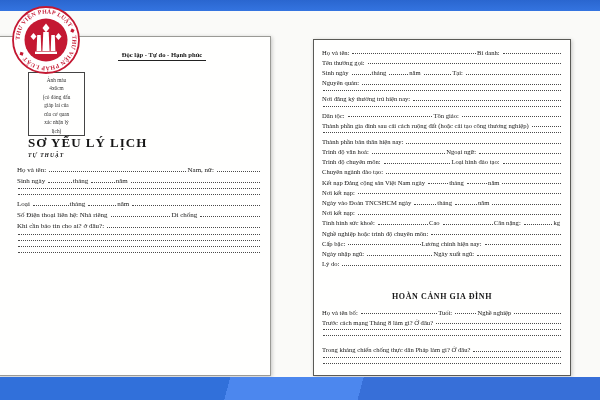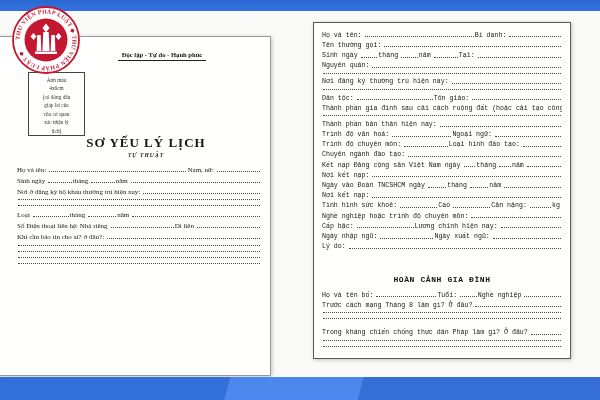--- a/index.html
+++ b/index.html
@@ -13,37 +13,37 @@
   .bar.top{top:0;height:11px;background:linear-gradient(180deg,#2a66cf,#3474e0);}
   .bar.bottom{
     top:377px;height:23px;
     background:linear-gradient(105deg,#3170da 38%,#4c87ee 38%,#4c87ee 60%,#376fd8 60%);
   }
   .page{
     position:absolute;background:#fffffe;border:1px solid #777;
     box-shadow:1px 1px 4px rgba(0,0,0,.22);box-sizing:border-box;
   }
   .page.left{left:-3px;top:36px;width:274px;height:340px;border-color:#9a9a96;}
-  .page.right{left:313px;top:22px;width:258px;height:337px;border-color:#5a5a56;font-family:Liberation Mono, monospace;}
+  .page.right{left:313px;top:39px;width:258px;height:337px;border-color:#5a5a56;}
 
   
   .logo{position:absolute;left:12px;top:6px;width:68px;height:68px;z-index:9;}
 
   
   .nat-header{position:absolute;left:62px;right:6px;top:5px;text-align:center;line-height:1.25;}
   .nat-header .l1{font-size:7px;font-weight:bold;letter-spacing:.2px;white-space:nowrap;}
   .nat-header .l2{display:inline-block;font-size:6.6px;font-weight:bold;
     border-bottom:1px solid #222;padding:0 4px 1px;margin-top:1px;white-space:nowrap;}
 
   .photo-box{
     position:absolute;left:30px;top:35px;width:57px;height:64px;
     border:1px solid #444;box-sizing:border-box;
     font-size:5.3px;line-height:1.6;text-align:center;padding-top:3px;color:#333;
   }
-  .title-block{position:absolute;left:30px;right:6px;top:98px;text-align:center;}
+  .title-block{position:absolute;left:30px;right:6px;top:98px;text-align:left;}
   .title-block .t1{font-size:13px;font-weight:bold;letter-spacing:1px;white-space:nowrap;}
   .title-block .t2{font-size:5.6px;font-weight:bold;font-style:italic;letter-spacing:1px;margin-top:1px;}
 
   
   .rows{position:absolute;box-sizing:border-box;}
   .rows.left-rows{left:19px;right:9px;top:126px;font-size:7px;}
   .rows.right-rows{left:8px;right:8px;top:6px;font-size:6.6px;}
   .frow{display:flex;align-items:flex-end;height:11px;overflow:hidden;}
   .right-rows .frow{height:10.2px;}
   .frow.dotsonly{height:6.2px;}
@@ -92,42 +92,38 @@
         <span class="dots" style="flex-grow: 2.2;"></span>
       </div>
       <div class="frow">
         <span class="lbl">Sinh ngày</span>
         <span class="dots" style="flex-grow: 1;"></span>
         <span class="lbl">tháng</span>
         <span class="dots" style="flex-grow: 1;"></span>
         <span class="lbl">năm</span>
         <span class="dots" style="flex-grow: 5.5;"></span>
       </div>
-      <div class="frow">
-        <span class="lbl">Nơi ở đăng ký hộ khẩu thường trú hiện nay:</span>
-        <span class="dots" style="flex-grow: 5;"></span>
-      </div>
       <div class="frow dotsonly">
         <span class="dots" style="flex-grow: 1;"></span>
       </div>
       <div class="frow dotsonly">
         <span class="dots" style="flex-grow: 1;"></span>
       </div>
       <div class="frow">
         <span class="lbl">Loại</span>
         <span class="dots" style="flex-grow: 1.4;"></span>
         <span class="lbl">tháng</span>
         <span class="dots" style="flex-grow: 1.1;"></span>
         <span class="lbl">năm</span>
         <span class="dots" style="flex-grow: 5;"></span>
       </div>
       <div class="frow">
         <span class="lbl">Số Điện thoại liên hệ: Nhà riêng</span>
         <span class="dots" style="flex-grow: 3;"></span>
-        <span class="lbl">Di liên</span>
+        <span class="lbl">Di chống</span>
         <span class="dots" style="flex-grow: 3;"></span>
       </div>
       <div class="frow">
         <span class="lbl">Khi cần báo tin cho ai? ở đâu?:</span>
         <span class="dots" style="flex-grow: 5;"></span>
       </div>
       <div class="frow dotsonly">
         <span class="dots" style="flex-grow: 1;"></span>
       </div>
       <div class="frow dotsonly">

